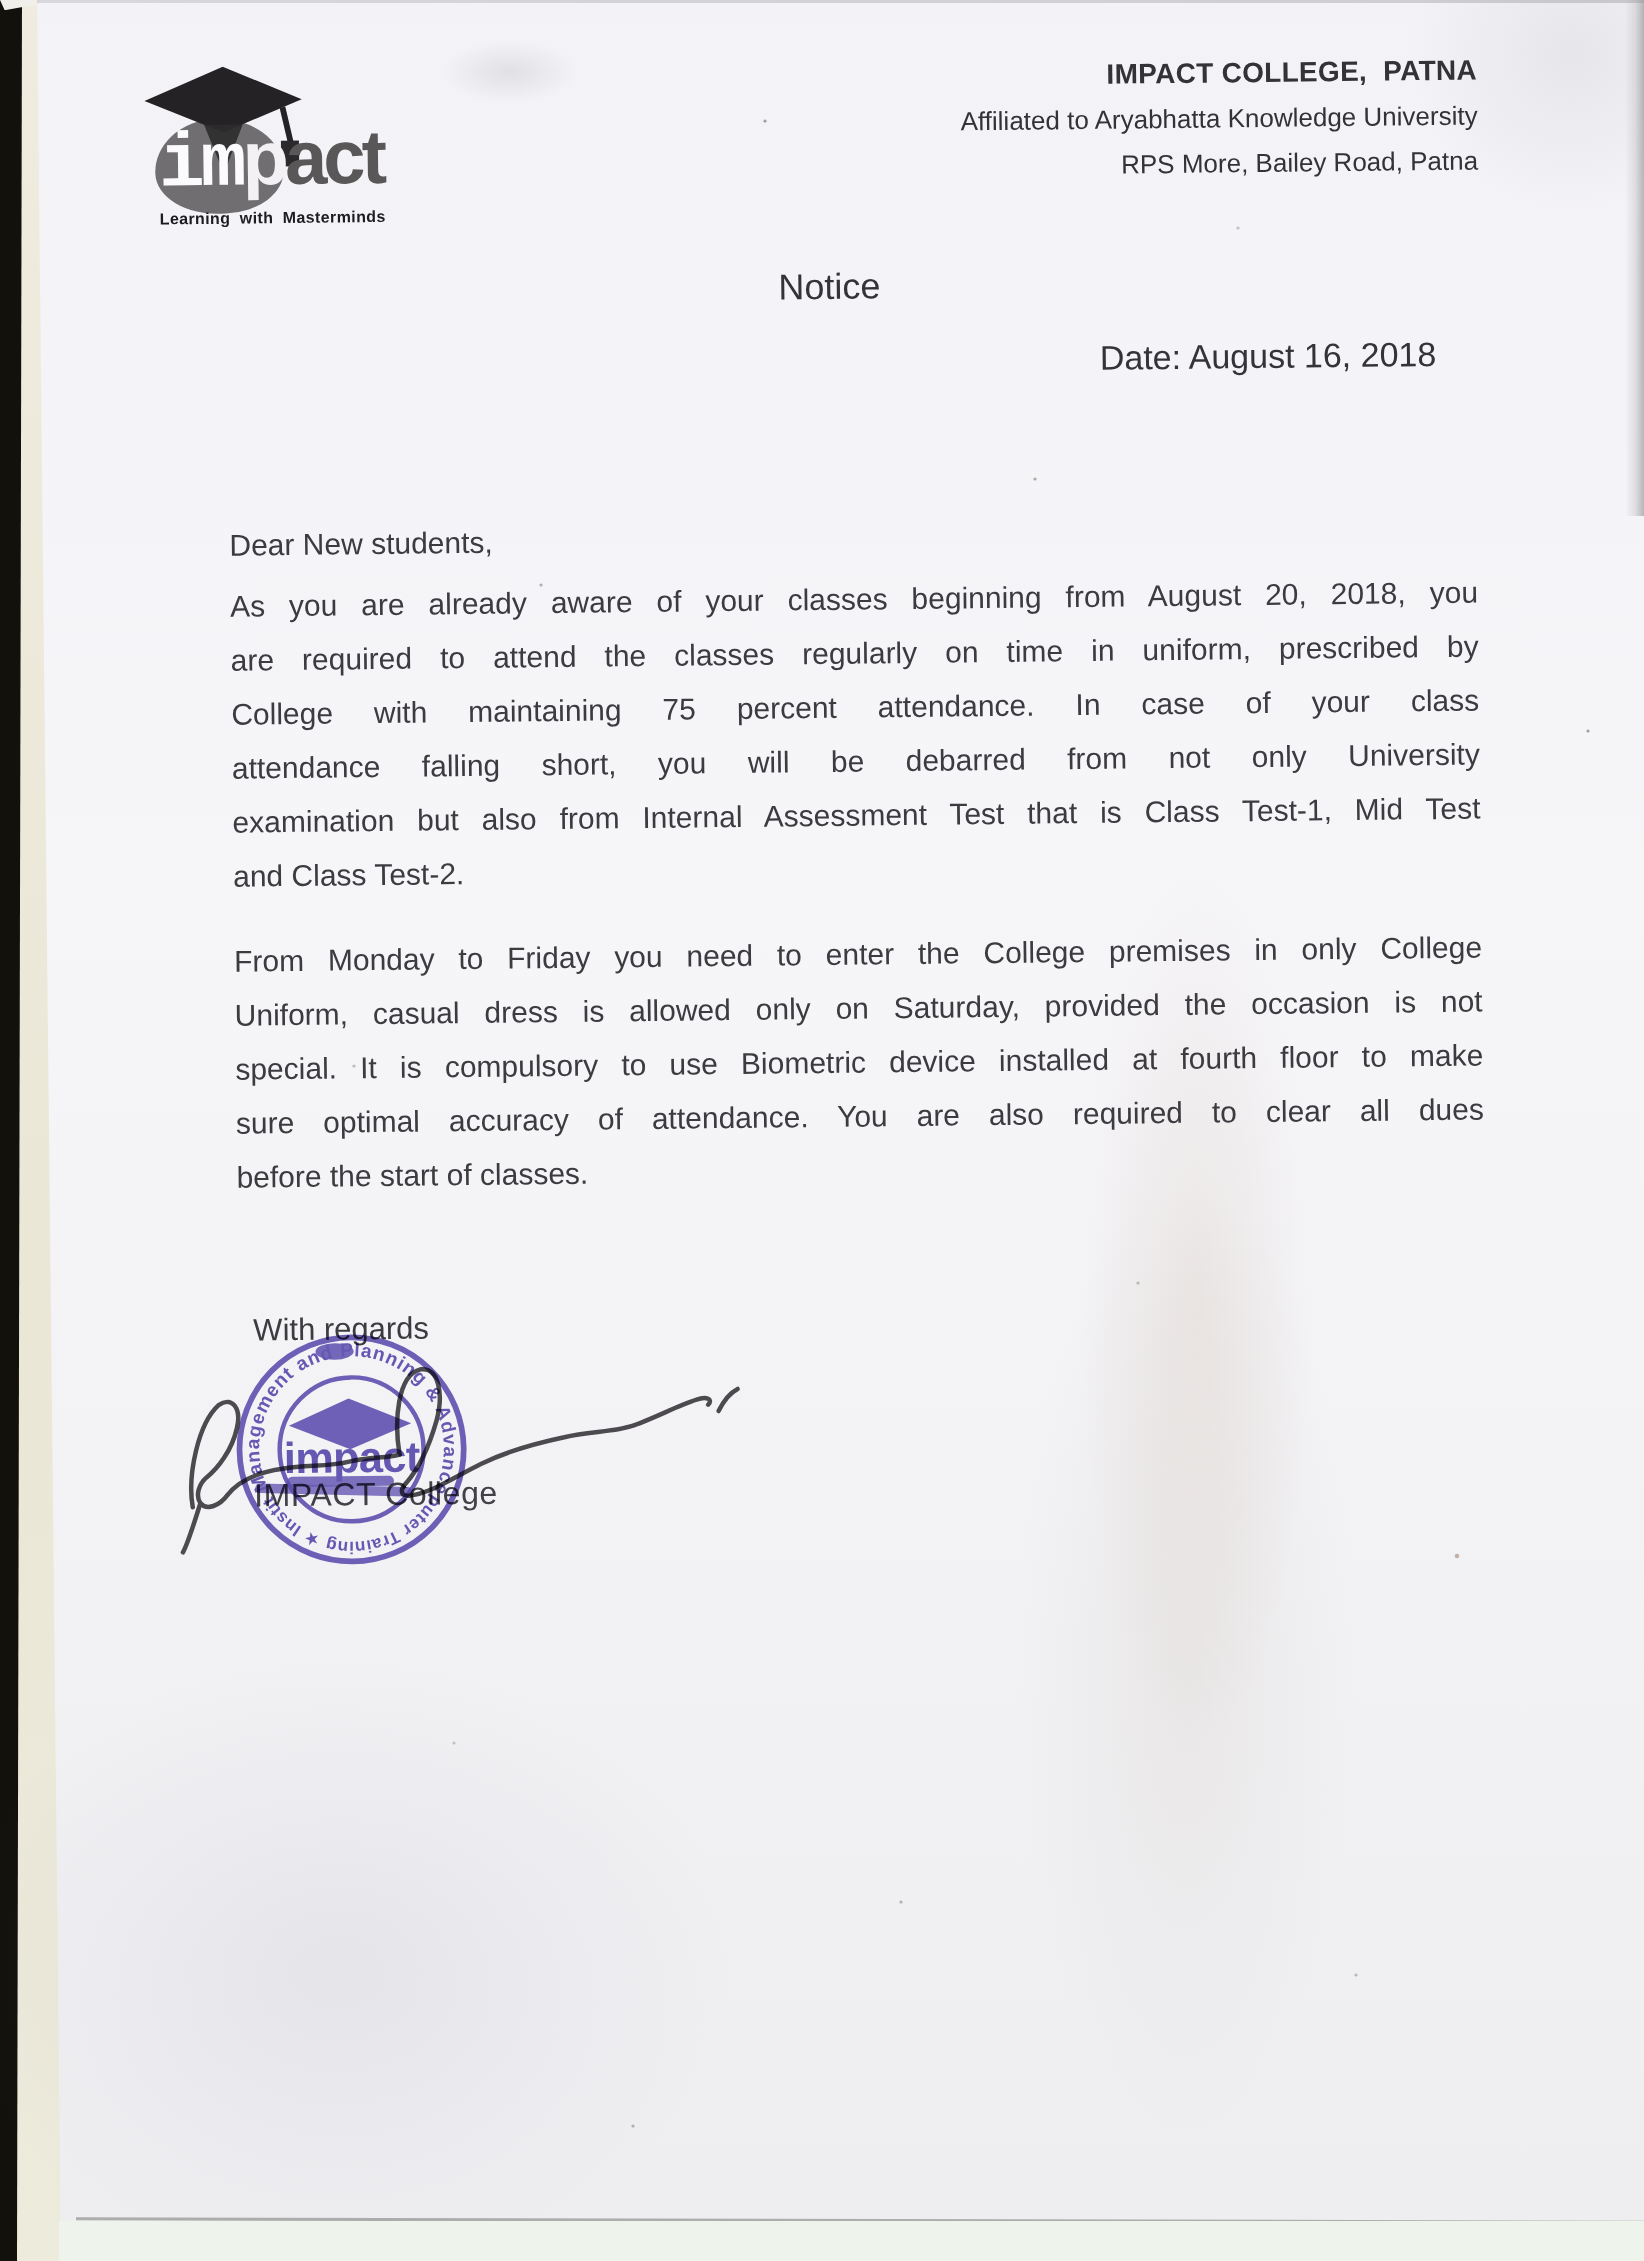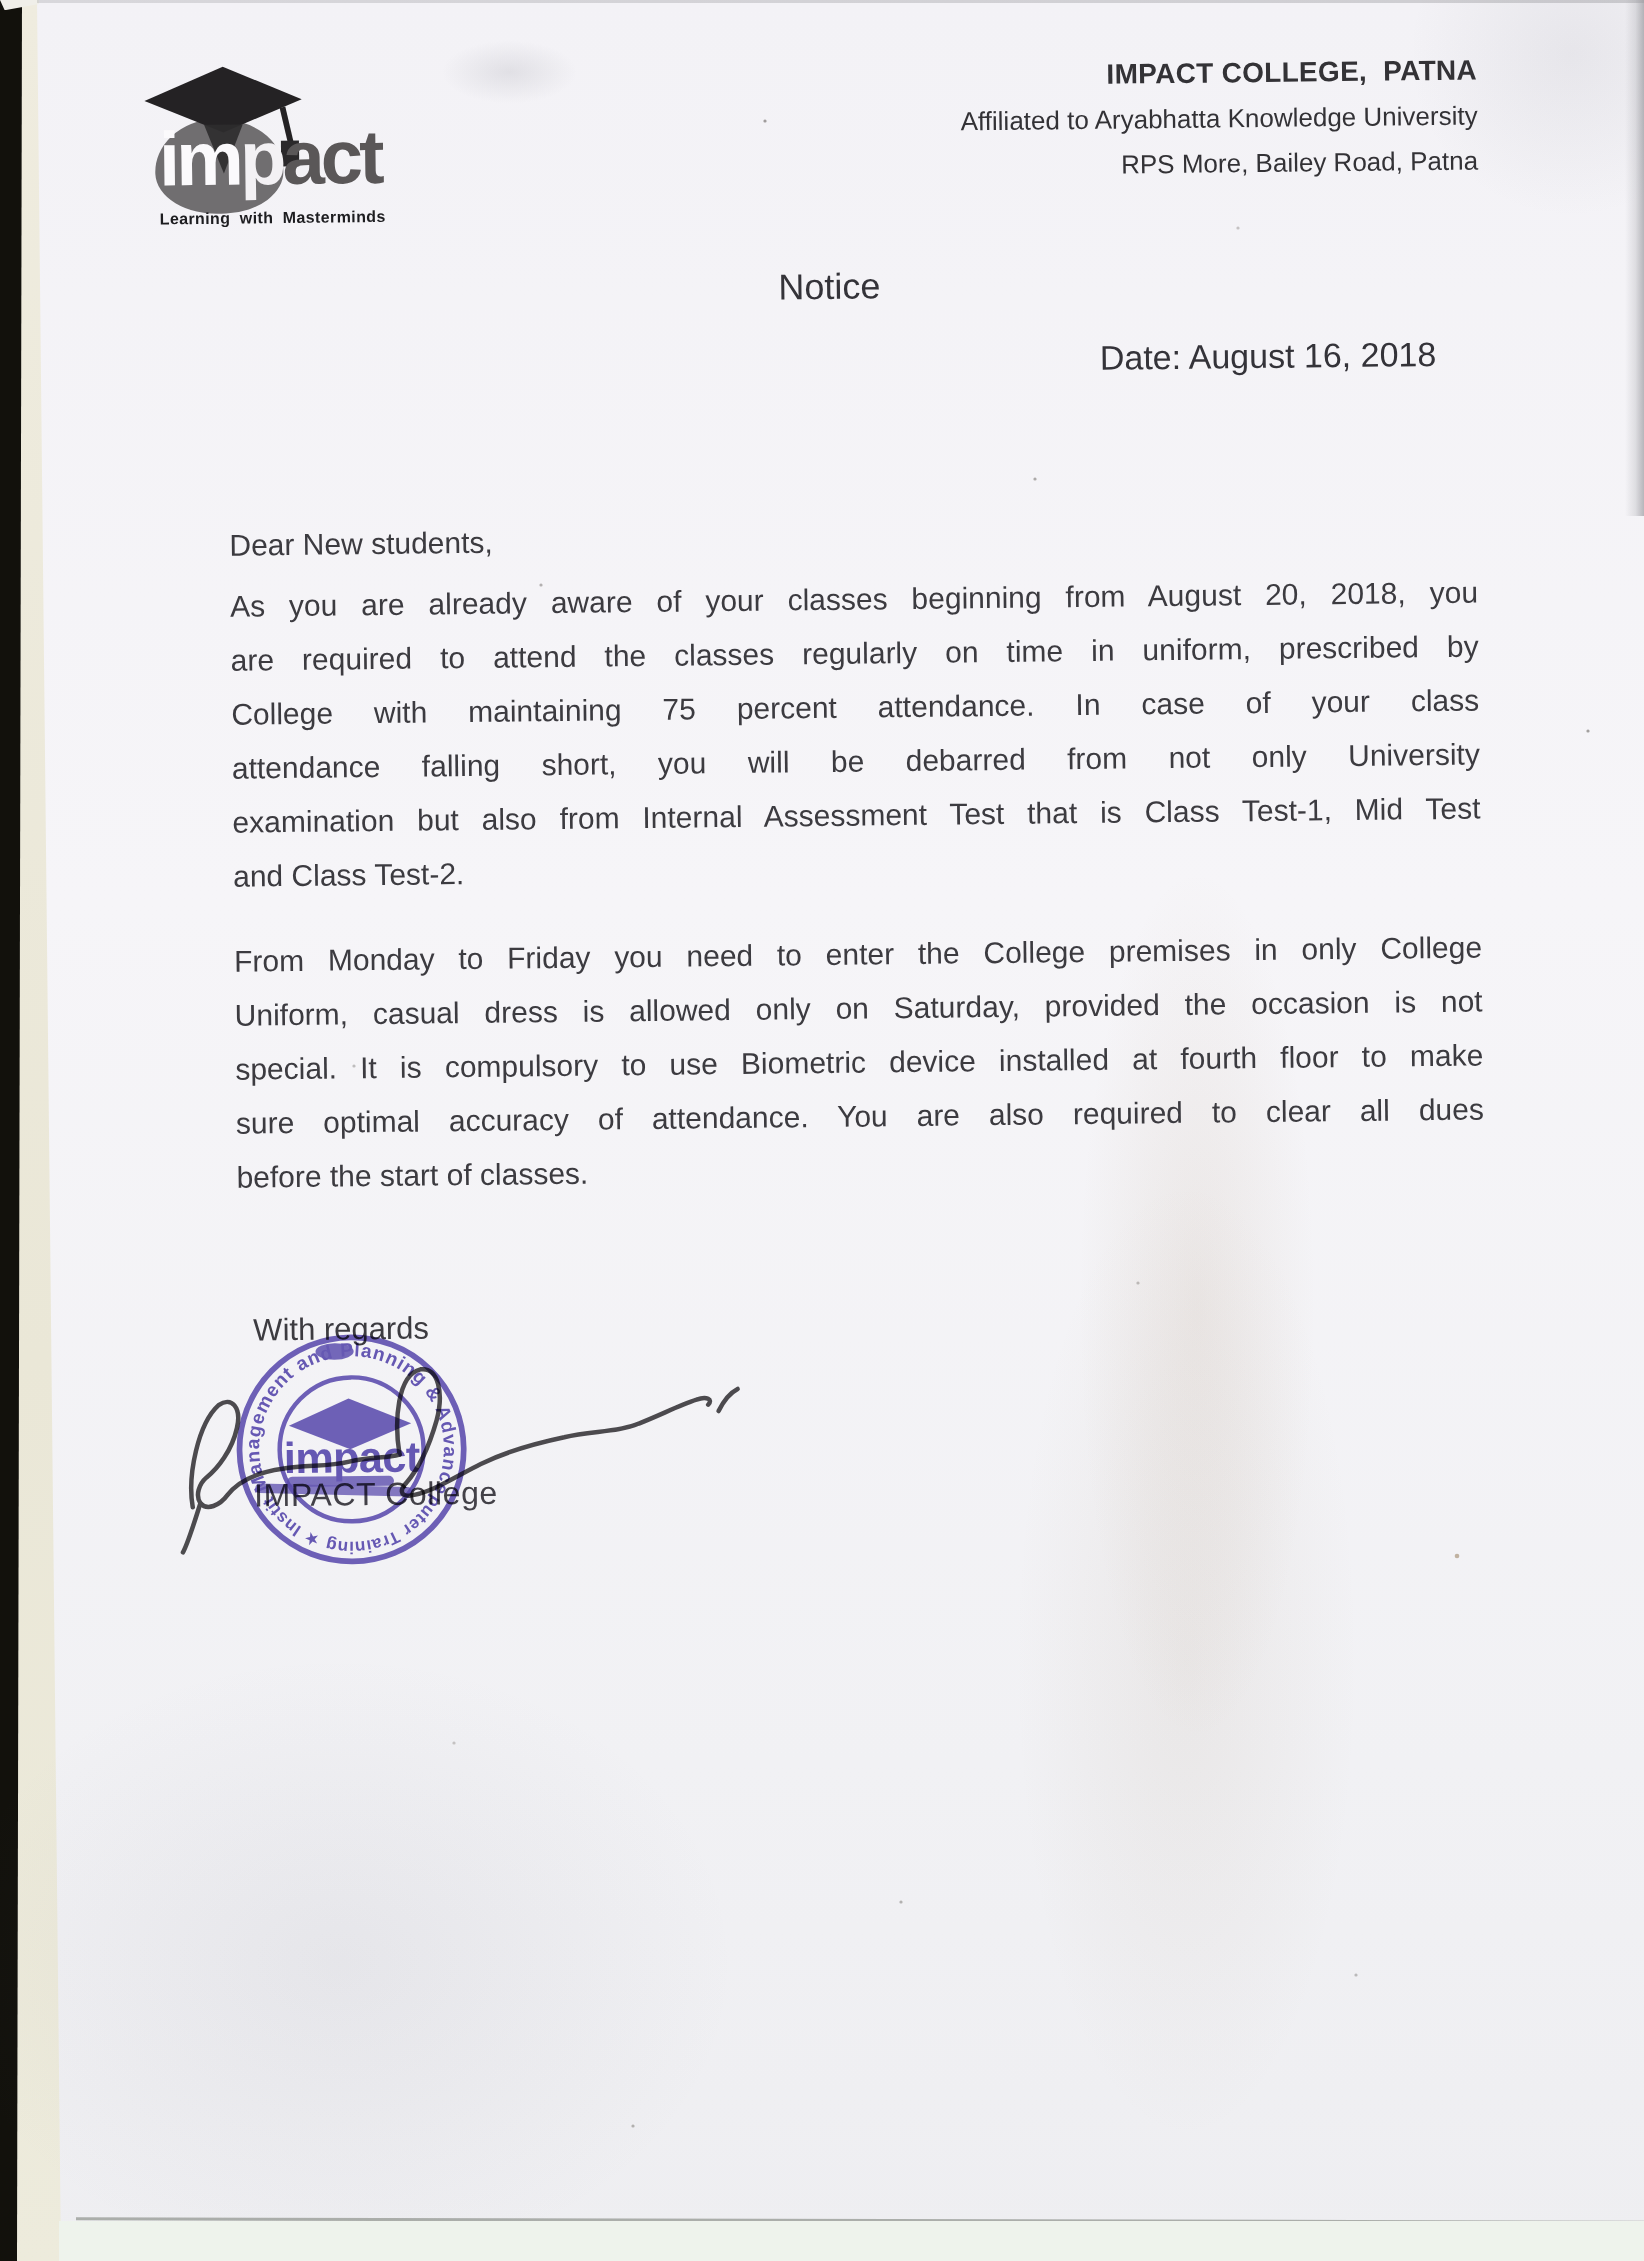--- a/index.html
+++ b/index.html
@@ -85,21 +85,21 @@
     position:absolute;left:19.3px;top:59px;width:128px;height:95px;
     background:#706e70;
     border-radius:48% 52% 46% 50% / 55% 55% 42% 45%;
     transform:rotate(-2deg);
   }
   .logo-cap{position:absolute;left:3.9px;top:2.6px;width:174px;height:129px;}
   .logo-word{
     position:absolute;left:23px;top:61px;font-size:76px;font-weight:700;
     letter-spacing:-3.9px;line-height:1;white-space:pre;
   }
-  .logo-word .seg-im{color:#fbfafc;}
+  .logo-word .seg-im{color:#fbfafc;font-family:Liberation Mono, monospace;}
   .logo-word .seg-p{color:#f3f1f4;}
   .logo-word .seg-act{color:#5a5758;}
   .logo-tagline{
     position:absolute;left:23px;top:150px;font-size:16px;font-weight:700;
     color:#1d1d20;letter-spacing:0.4px;word-spacing:4.5px;white-space:pre;
   }
   
   .header-block{
     position:absolute;right:155px;top:62px;text-align:right;color:#333236;
   }

